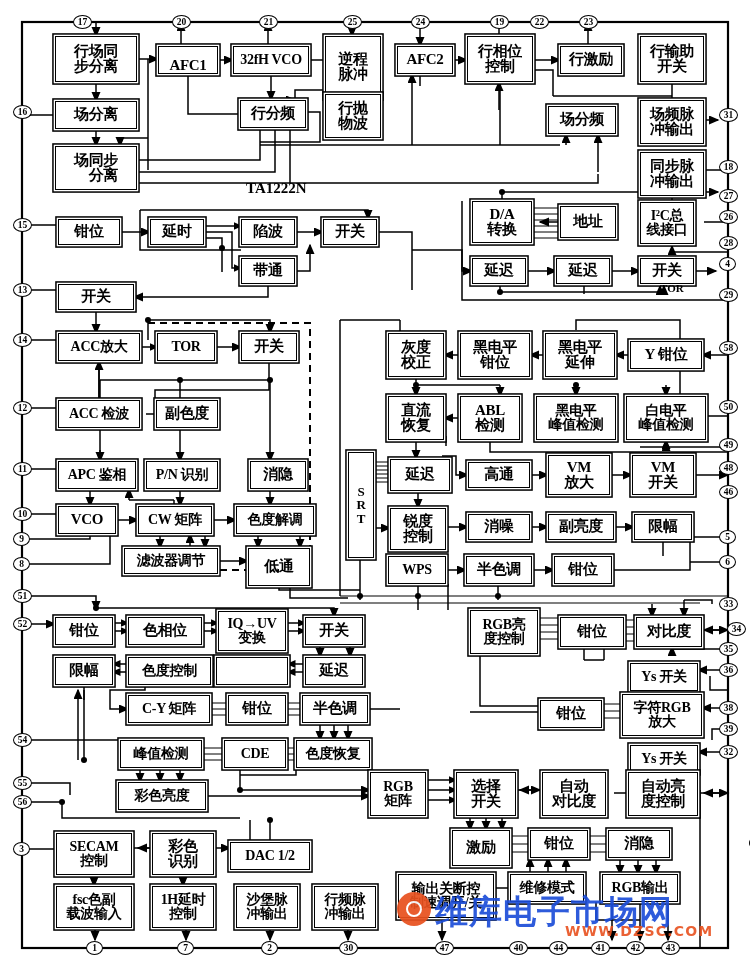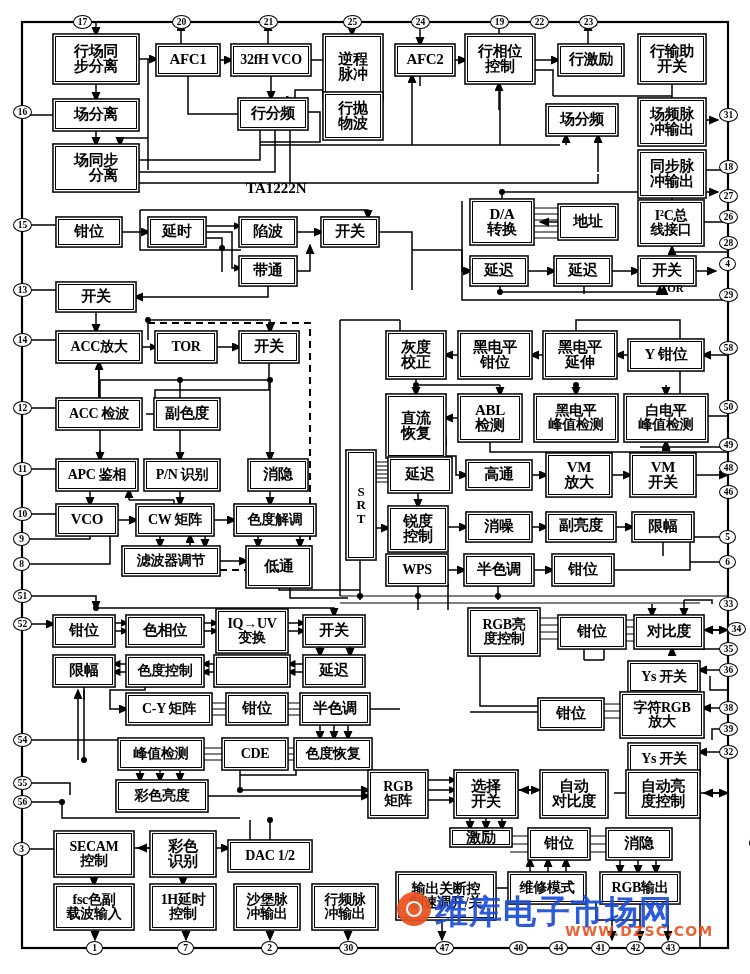--- a/index.html
+++ b/index.html
@@ -394,21 +394,21 @@
       <circle cx="498" cy="596" r="3" fill="#000" stroke="none"></circle>
       <circle cx="96" cy="608" r="3" fill="#000" stroke="none"></circle>
     </g>
   </svg>
 
   <div id="blocks-layer">
       <div class="blk dbl" style="left: 55px; top: 36px; width: 82px; height: 46px; font-size: 15px;">
         <div style="white-space: pre-line;">行场同
 步分离</div>
       </div>
-      <div class="blk dbl" style="left: 158px; top: 46px; width: 60px; height: 28px; font-size: 15px;">
+      <div class="blk dbl" style="left: 158px; top: 46px; width: 60px; height: 28px; font-size: 15px; align-items: flex-end;">
         <div style="white-space: pre-line;">AFC1</div>
       </div>
       <div class="blk dbl" style="left: 233px; top: 46px; width: 76px; height: 28px; font-size: 14px;">
         <div style="white-space: pre-line;">32fH VCO</div>
       </div>
       <div class="blk dbl" style="left: 325px; top: 36px; width: 56px; height: 62px; font-size: 15px;">
         <div style="white-space: pre-line;">逆程
 脉冲</div>
       </div>
       <div class="blk dbl" style="left: 397px; top: 46px; width: 56px; height: 28px; font-size: 15px;">
@@ -465,21 +465,21 @@
       <div class="blk dbl" style="left: 241px; top: 258px; width: 54px; height: 26px; font-size: 15px;">
         <div style="white-space: pre-line;">带通</div>
       </div>
       <div class="blk dbl" style="left: 472px; top: 201px; width: 60px; height: 42px; font-size: 15px;">
         <div style="white-space: pre-line;">D/A
 转换</div>
       </div>
       <div class="blk dbl" style="left: 560px; top: 206px; width: 56px; height: 32px; font-size: 15px;">
         <div style="white-space: pre-line;">地址</div>
       </div>
-      <div class="blk dbl" style="left: 640px; top: 202px; width: 62px; height: 42px; font-size: 14px; align-items: center;">
+      <div class="blk dbl" style="left: 640px; top: 202px; width: 54px; height: 42px; font-size: 14px; align-items: center;">
         <div style="white-space: pre-line;">I²C总
 线接口</div>
       </div>
       <div class="blk dbl" style="left: 472px; top: 258px; width: 54px; height: 26px; font-size: 15px;">
         <div style="white-space: pre-line;">延迟</div>
       </div>
       <div class="blk dbl" style="left: 556px; top: 258px; width: 54px; height: 26px; font-size: 15px;">
         <div style="white-space: pre-line;">延迟</div>
       </div>
       <div class="blk dbl" style="left: 640px; top: 258px; width: 54px; height: 26px; font-size: 15px;">
@@ -535,21 +535,21 @@
         <div style="white-space: pre-line;">黑电平
 钳位</div>
       </div>
       <div class="blk dbl" style="left: 545px; top: 333px; width: 70px; height: 44px; font-size: 15px;">
         <div style="white-space: pre-line;">黑电平
 延伸</div>
       </div>
       <div class="blk dbl" style="left: 630px; top: 341px; width: 72px; height: 28px; font-size: 15px;">
         <div style="white-space: pre-line;">Y 钳位</div>
       </div>
-      <div class="blk dbl" style="left: 388px; top: 396px; width: 56px; height: 60px; font-size: 15px;">
+      <div class="blk dbl" style="left: 388px; top: 396px; width: 56px; height: 44px; font-size: 15px;">
         <div style="white-space: pre-line;">直流
 恢复</div>
       </div>
       <div class="blk dbl" style="left: 460px; top: 396px; width: 60px; height: 44px; font-size: 15px;">
         <div style="white-space: pre-line;">ABL
 检测</div>
       </div>
       <div class="blk dbl" style="left: 536px; top: 396px; width: 80px; height: 44px; font-size: 14px;">
         <div style="white-space: pre-line;">黑电平
 峰值检测</div>
@@ -578,21 +578,21 @@
 开关</div>
       </div>
       <div class="blk dbl" style="left: 390px; top: 508px; width: 56px; height: 42px; font-size: 15px;">
         <div style="white-space: pre-line;">锐度
 控制</div>
       </div>
       <div class="blk dbl" style="left: 468px; top: 514px; width: 62px; height: 26px; font-size: 15px;">
         <div style="white-space: pre-line;">消噪</div>
       </div>
       <div class="blk dbl" style="left: 548px; top: 514px; width: 66px; height: 26px; font-size: 15px;">
-        <div style="white-space: pre-line; font-family: Liberation Mono, monospace;">副亮度</div>
+        <div style="white-space: pre-line;">副亮度</div>
       </div>
       <div class="blk dbl" style="left: 634px; top: 514px; width: 58px; height: 26px; font-size: 15px;">
         <div style="white-space: pre-line;">限幅</div>
       </div>
       <div class="blk dbl" style="left: 388px; top: 556px; width: 58px; height: 28px; font-size: 14px;">
         <div style="white-space: pre-line;">WPS</div>
       </div>
       <div class="blk dbl" style="left: 466px; top: 556px; width: 66px; height: 28px; font-size: 15px;">
         <div style="white-space: pre-line;">半色调</div>
       </div>
@@ -608,21 +608,21 @@
       <div class="blk dbl" style="left: 218px; top: 611px; width: 68px; height: 40px; font-size: 14px;">
         <div style="white-space: pre-line;">IQ→UV
 变换</div>
       </div>
       <div class="blk dbl" style="left: 305px; top: 617px; width: 58px; height: 28px; font-size: 15px;">
         <div style="white-space: pre-line;">开关</div>
       </div>
       <div class="blk dbl" style="left: 55px; top: 657px; width: 58px; height: 28px; font-size: 15px;">
         <div style="white-space: pre-line;">限幅</div>
       </div>
-      <div class="blk dbl" style="left: 128px; top: 657px; width: 74px; height: 28px; font-size: 14px;">
+      <div class="blk dbl" style="left: 128px; top: 657px; width: 83px; height: 28px; font-size: 14px;">
         <div style="white-space: pre-line;">色度控制</div>
       </div>
       <div class="blk dbl" style="left: 216px; top: 657px; width: 72px; height: 28px; font-size: 14px;">
         <div style="white-space: pre-line;"></div>
       </div>
       <div class="blk dbl" style="left: 305px; top: 657px; width: 58px; height: 28px; font-size: 15px;">
         <div style="white-space: pre-line;">延迟</div>
       </div>
       <div class="blk dbl" style="left: 128px; top: 695px; width: 82px; height: 28px; font-size: 14px;">
         <div style="white-space: pre-line;">C-Y 矩阵</div>
@@ -677,21 +677,21 @@
 开关</div>
       </div>
       <div class="blk dbl" style="left: 542px; top: 772px; width: 64px; height: 44px; font-size: 15px;">
         <div style="white-space: pre-line;">自动
 对比度</div>
       </div>
       <div class="blk dbl" style="left: 628px; top: 772px; width: 70px; height: 44px; font-size: 15px;">
         <div style="white-space: pre-line;">自动亮
 度控制</div>
       </div>
-      <div class="blk dbl" style="left: 452px; top: 830px; width: 58px; height: 15px; font-size: 15px; text-align: center;">
+      <div class="blk dbl" style="left: 452px; top: 830px; width: 58px; height: 36px; font-size: 15px; text-align: center;">
         <div style="white-space: pre-line;">激励</div>
       </div>
       <div class="blk dbl" style="left: 530px; top: 830px; width: 58px; height: 28px; font-size: 15px;">
         <div style="white-space: pre-line;">钳位</div>
       </div>
       <div class="blk dbl" style="left: 608px; top: 830px; width: 62px; height: 28px; font-size: 15px;">
         <div style="white-space: pre-line;">消隐</div>
       </div>
       <div class="blk dbl" style="left: 510px; top: 874px; width: 74px; height: 28px; font-size: 14px;">
         <div style="white-space: pre-line;">维修模式</div>

